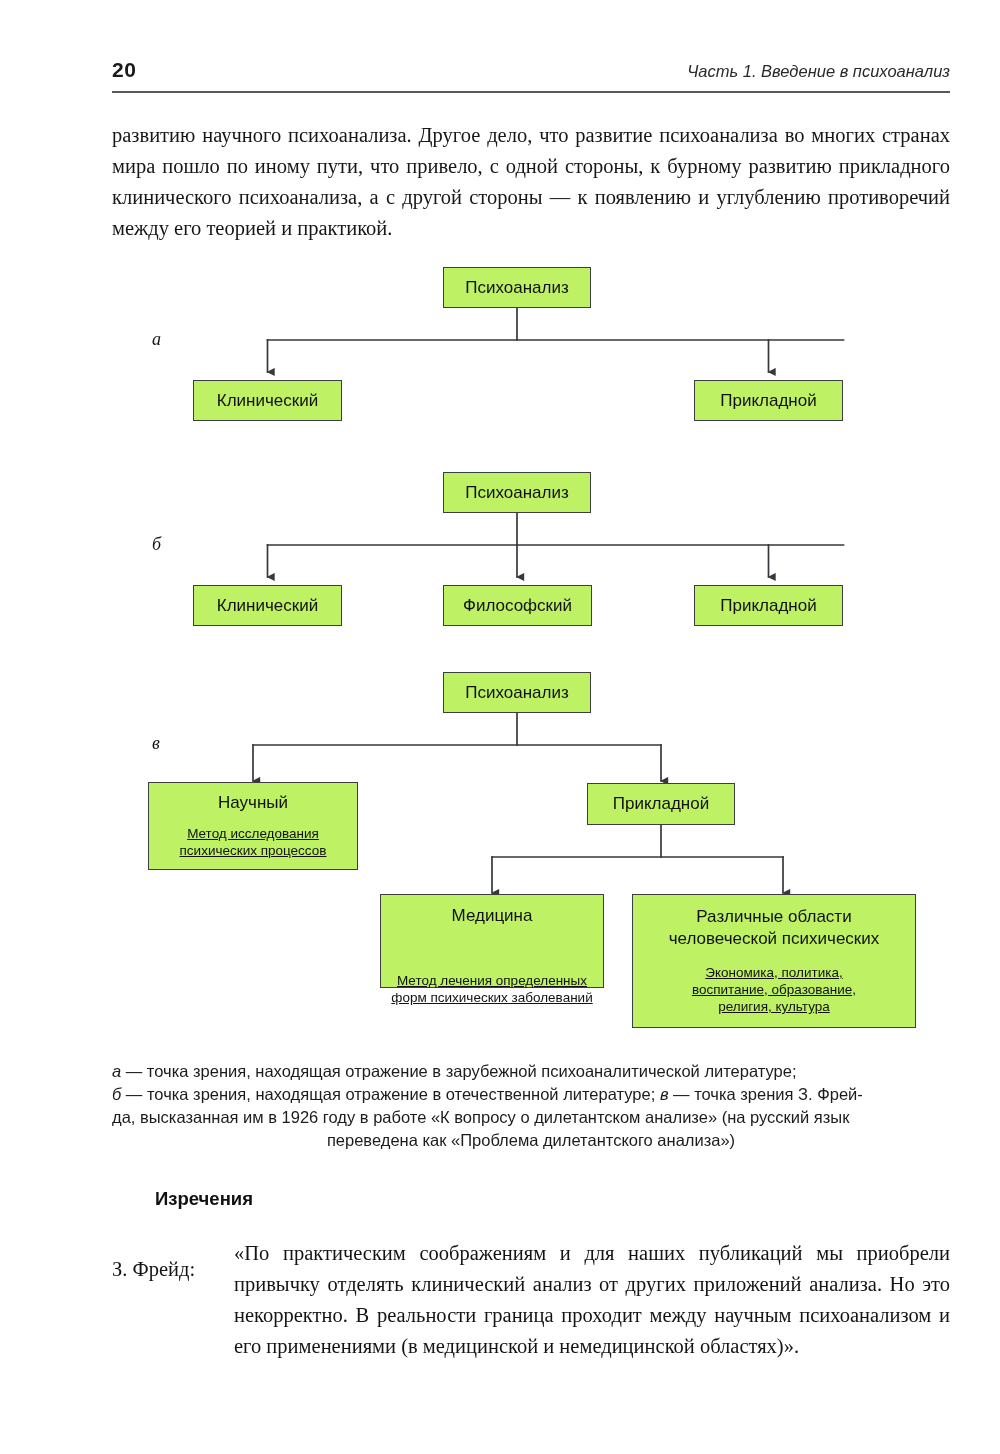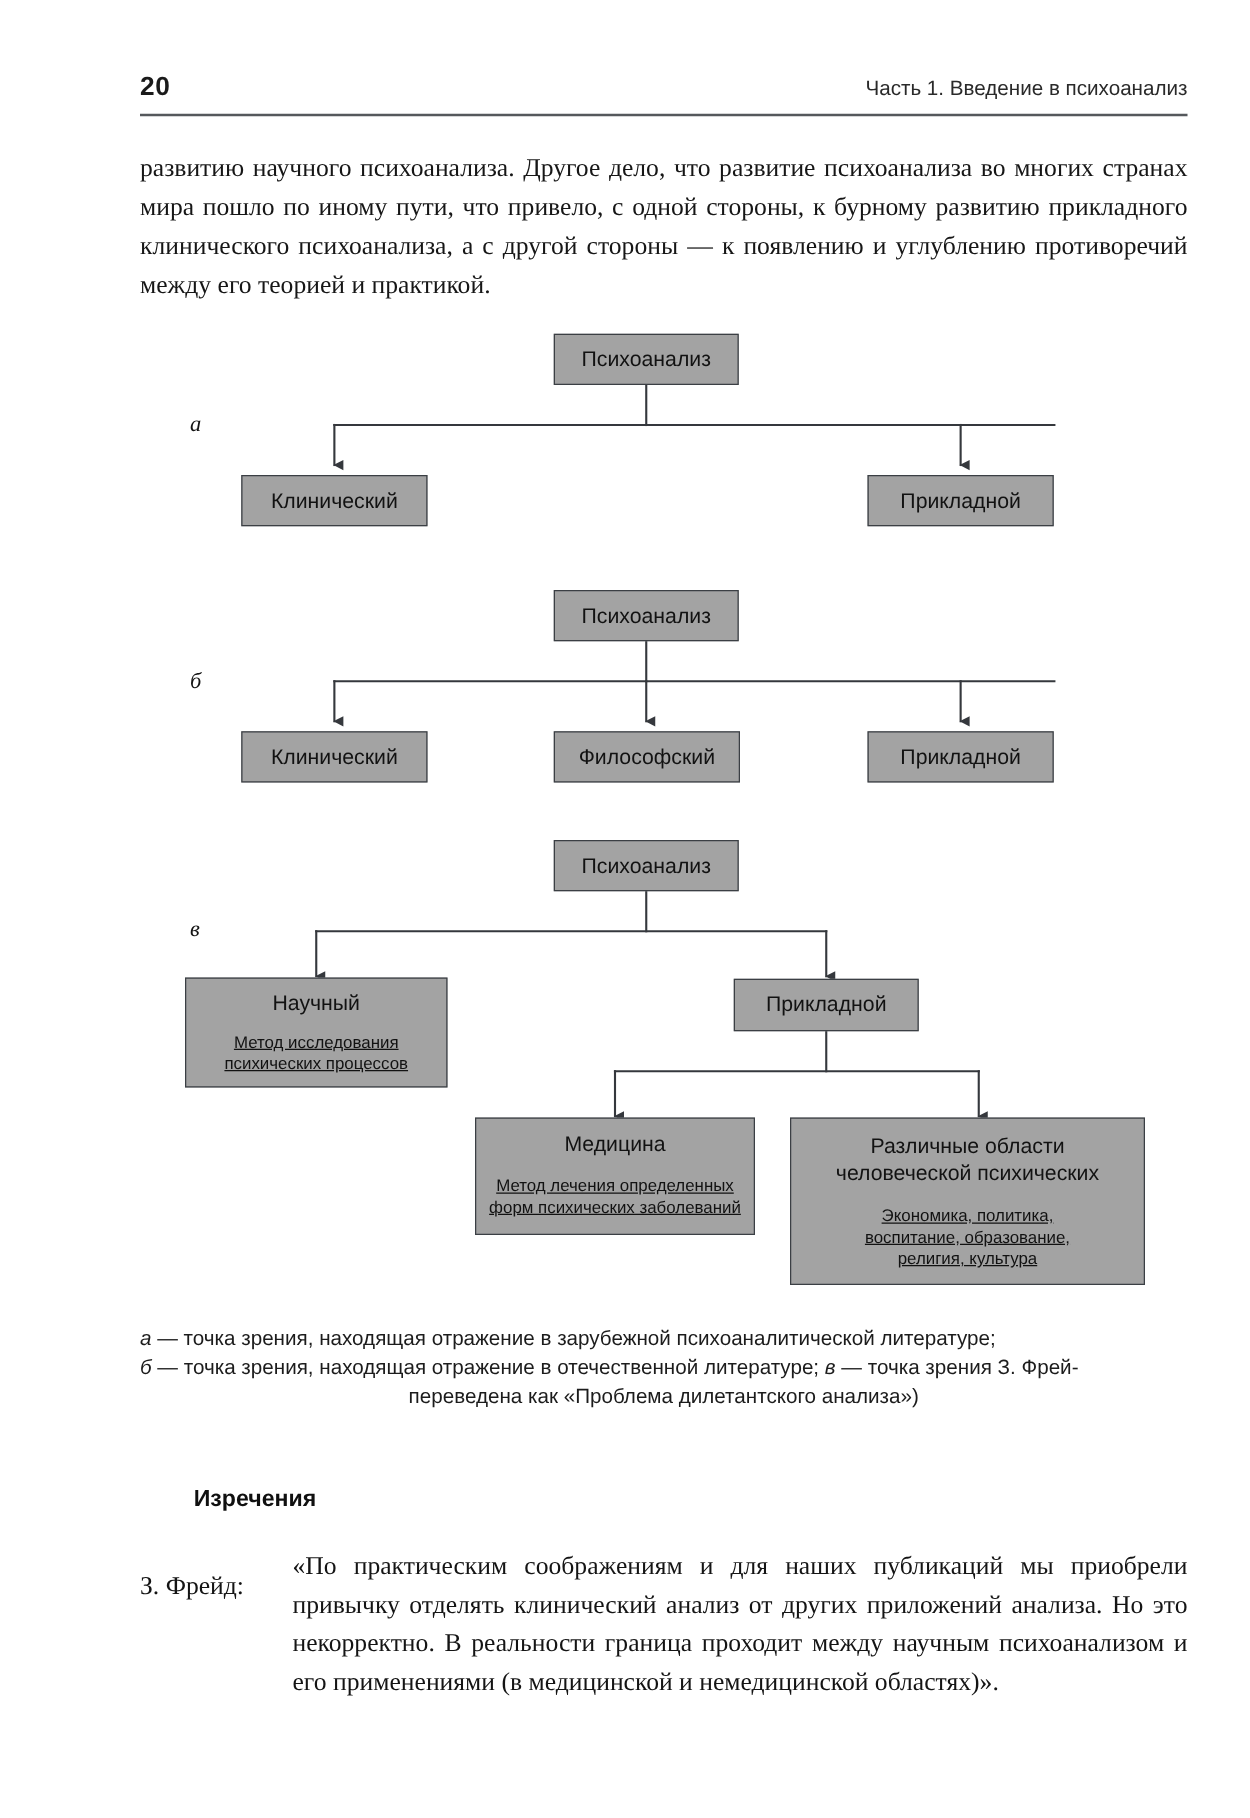--- a/index.html
+++ b/index.html
@@ -32,20 +32,21 @@
     font-weight: bold;
     font-size: 21px;
     letter-spacing: .5px;
     color: #1a1a1a;
   }
   .running-title {
     position: absolute;
     right: 0;
     top: 4px;
     font-family: "Liberation Sans", sans-serif;
+    font-style: italic;
     font-size: 16.5px;
     color: #2a2a2a;
     white-space: nowrap;
   }
   .header-rule {
     position: absolute;
     left: 0;
     top: 33px;
     width: 838px;
     height: 2px;
@@ -83,21 +84,21 @@
     font-style: italic;
     font-size: 18px;
     color: #141414;
   }
 
   
   .nbox {
     position: absolute;
     box-sizing: border-box;
     border: 1.6px solid #3b3f44;
-    background: #a3a3a3;
+    background: #bef264;
     font-family: "Liberation Sans", sans-serif;
     color: #121212;
     text-align: center;
     display: flex;
     flex-direction: column;
     align-items: center;
   }
   .nbox .title {
     font-size: 17px;
     line-height: 20px;
@@ -247,37 +248,38 @@
 <div class="nbox" style="left:148px; top:782px; width:210px; height:88px; padding-top:10px;">
   <span class="title">Научный</span>
   <span class="sub" style="margin-top:12px; white-space:pre-line;">Метод исследования
 психических процессов</span>
 </div>
 
 <div class="nbox simple" style="left:587px; top:783px; width:148px; height:42px;">
   <span class="title">Прикладной</span>
 </div>
 
-<div class="nbox" style="left:380px; top:894px; width:224px; height:94px; padding-top:11px;">
+<div class="nbox" style="left:380px; top:894px; width:224px; height:94px; padding-top:11px;gap:32px;">
   <span class="title">Медицина</span>
   <span class="sub" style="margin-top:14px; white-space:pre-line;">Метод лечения определенных
 форм психических заболеваний</span>
 </div>
 
 <div class="nbox" style="left:632px; top:894px; width:284px; height:134px; padding-top:11px;">
   <span class="title" style="white-space:pre-line; font-size:17px; line-height:22px;">Различные области
 человеческой психических</span>
   <span class="sub" style="margin-top:14px; white-space:pre-line;">Экономика, политика,
 воспитание, образование,
 религия, культура</span>
 </div>
 
 <div class="fig-caption">
   <div class="l1"><i>а</i><span> — точка зрения, находящая отражение в зарубежной психоаналитической литературе;</span></div>
   <div class="l2"><i>б</i><span> — точка зрения, находящая отражение в отечественной литературе; </span><i>в</i><span> — точка зрения З. Фрей-</span></div>
+  <div class="l3">да, высказанная им в 1926 году в работе «К вопросу о дилетантском анализе» (на русский язык</div>
   <div class="l4">переведена как «Проблема дилетантского анализа»)</div>
 </div>
 
 <div class="sayings-heading">Изречения</div>
 <div class="quote-row">
   <div class="quote-author">З. Фрейд:</div>
   <div class="quote-text">«По практическим соображениям и для наших публикаций мы приоб­рели привычку отделять клинический анализ от других приложений анализа. Но это некорректно. В реальности граница проходит между на­учным психоанализом и его применениями (в медицинской и немеди­цинской областях)».</div>
 </div>
 
 </body></html>

